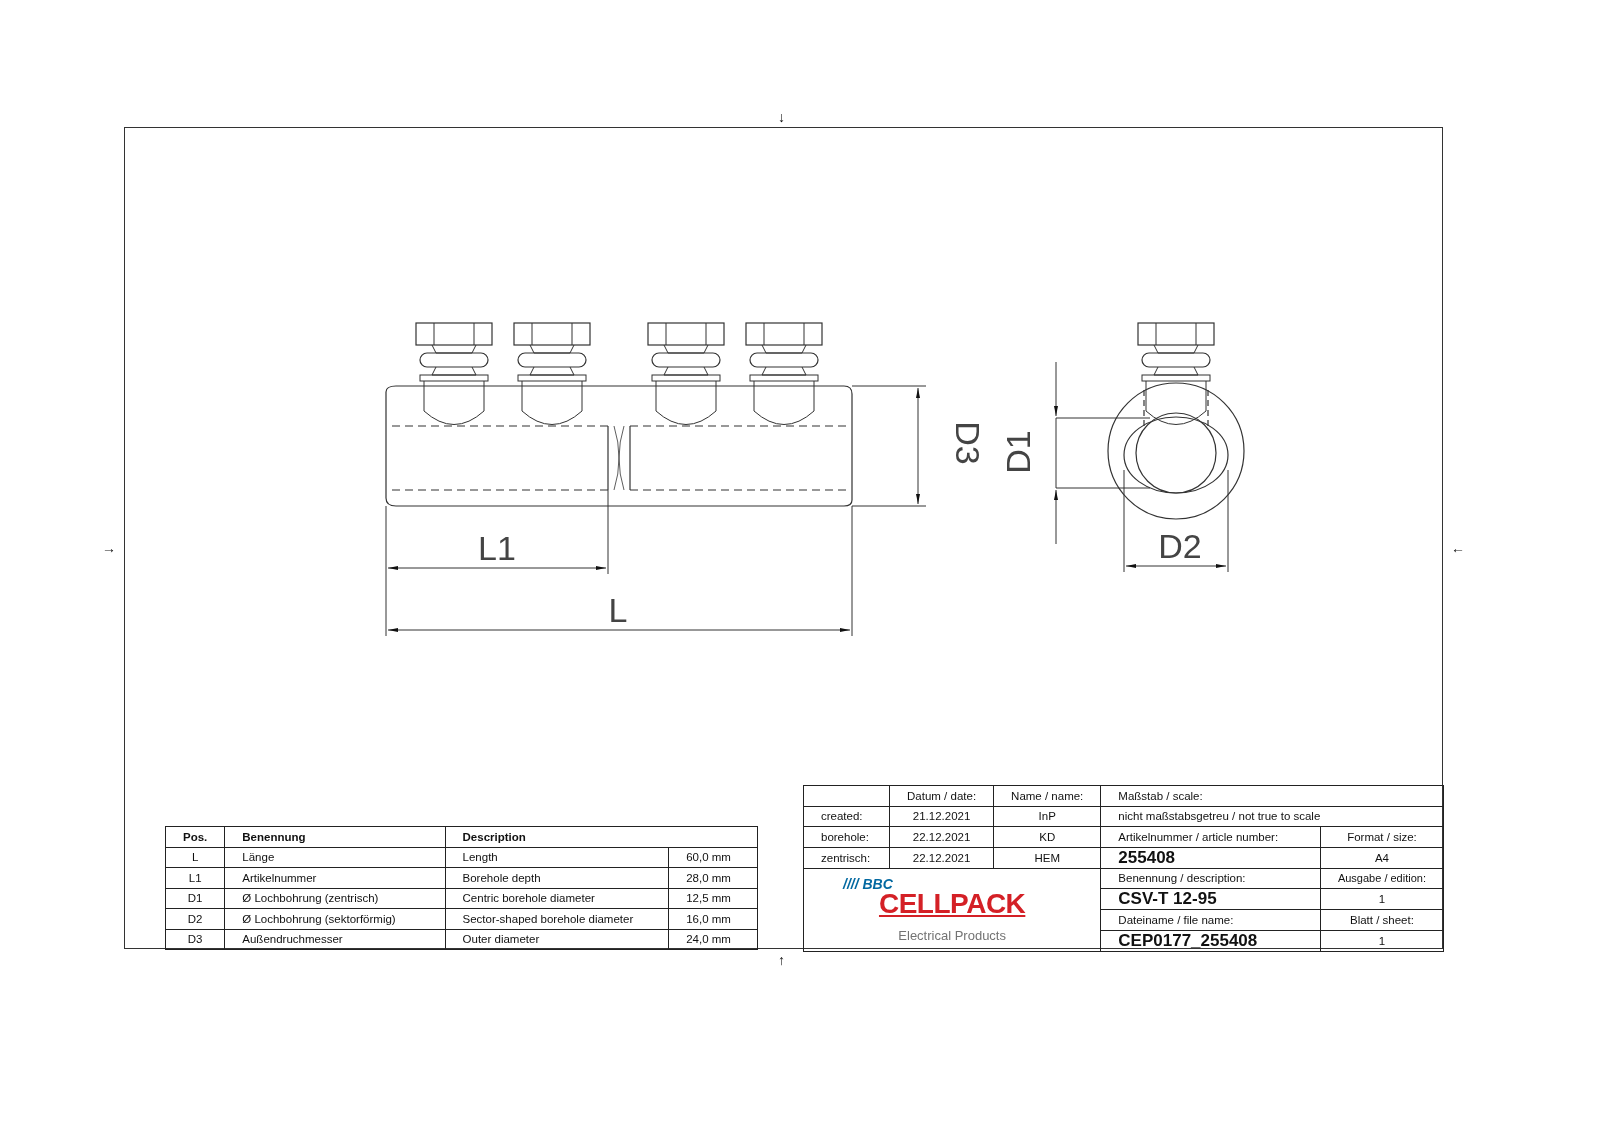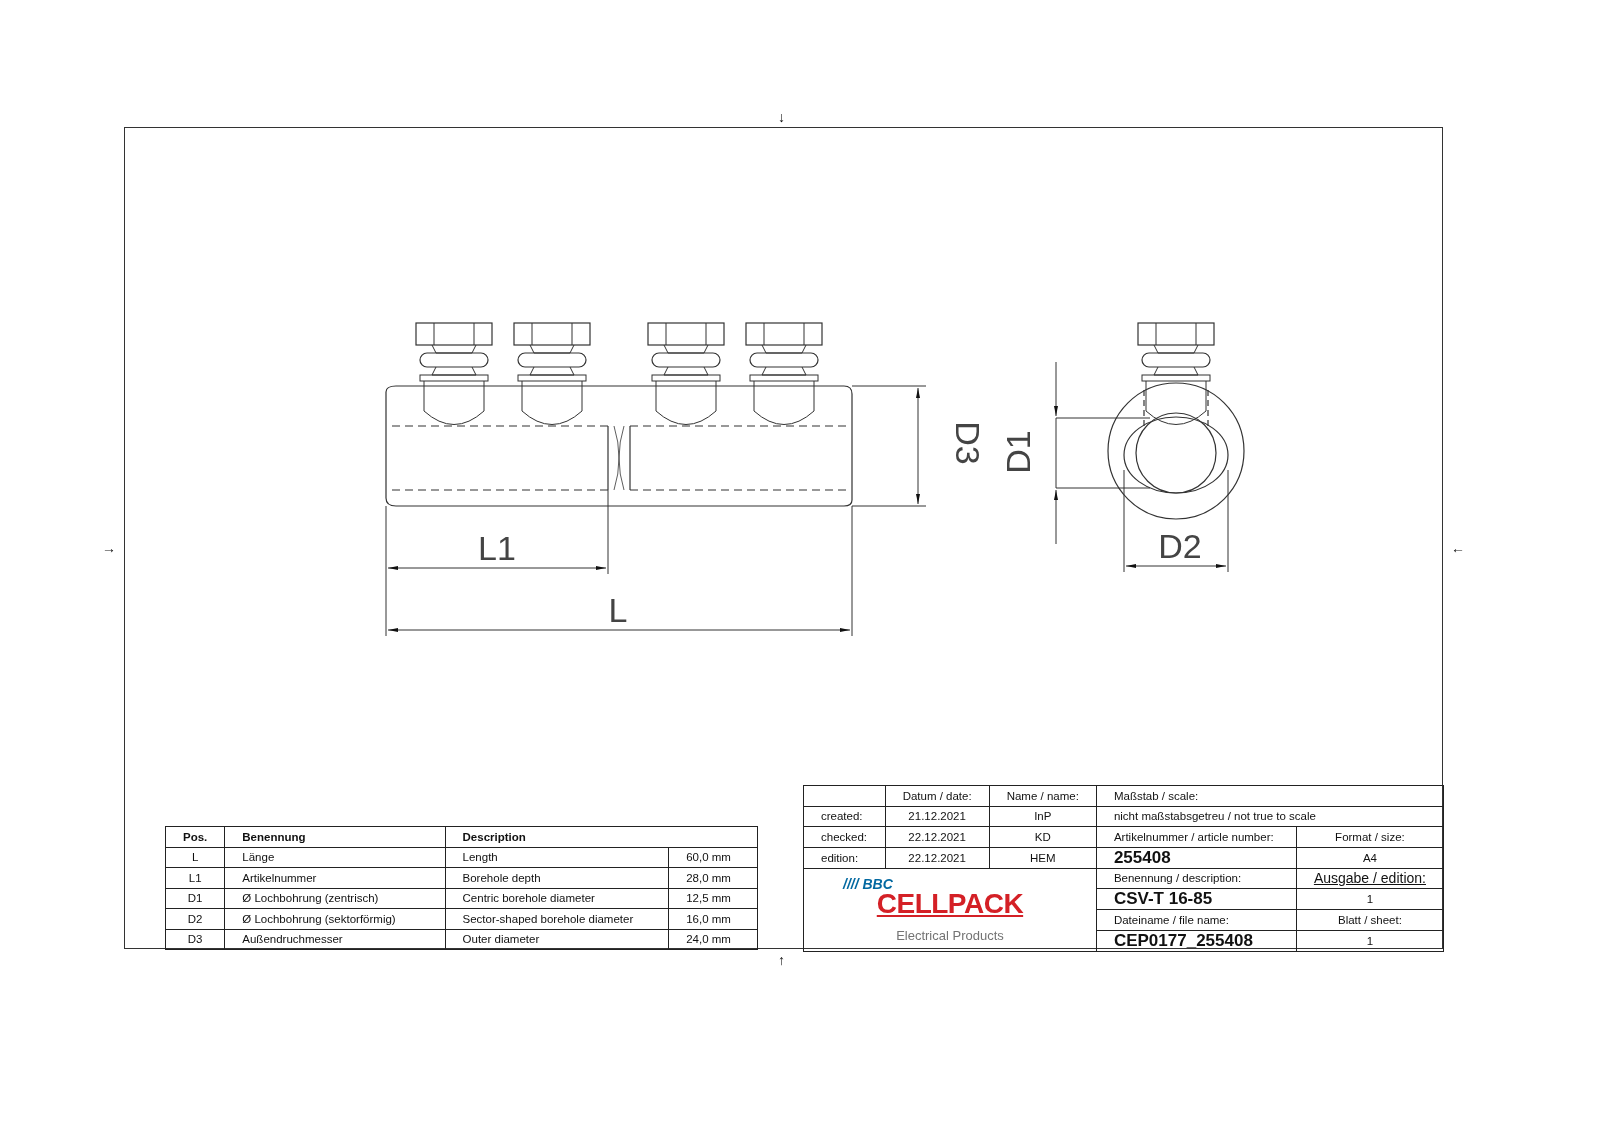--- a/index.html
+++ b/index.html
@@ -5,21 +5,21 @@
   html,body{margin:0;padding:0;background:#fff;}
   body{width:1600px;height:1132px;position:relative;overflow:hidden;font-family:"Liberation Sans",sans-serif;color:#111;}
   .frame{position:absolute;left:124px;top:127px;width:1319px;height:822px;border:1.5px solid #333;box-sizing:border-box;}
   .marker{position:absolute;font-size:14px;line-height:14px;color:#111;}
   svg.drawing{position:absolute;left:0;top:0;}
   table{border-collapse:collapse;position:absolute;font-size:11.5px;}
   td{border:1.3px solid #222;padding:0 17px;height:19.5px;white-space:nowrap;}
   .c{text-align:center;}
   .b{font-weight:bold;}
   .big{font-weight:bold;font-size:17px;margin-left:16px;}
-  .small{font-size:14px;text-decoration:underline;}
+  .small{font-size:11px;}
   .logo{text-align:center;vertical-align:middle;}
   .bbc{color:#0369a1;font-weight:bold;font-size:14px;font-style:italic;letter-spacing:0px;display:block;text-align:left;padding-left:22px;margin-bottom:-4px;}
   .cellpack{color:#d42026;font-weight:bold;font-size:28px;letter-spacing:-0.5px;display:block;text-decoration:underline;}
   .ep{color:#737373;font-size:13px;display:block;margin-top:8px;}
 </style>
 </head>
 <body>
 
 <div class="frame"></div>
 
@@ -159,44 +159,44 @@
     <td class="c">Name / name:</td>
     <td colspan="2">Maßstab / scale:</td>
   </tr>
   <tr>
     <td>created:</td>
     <td class="c">21.12.2021</td>
     <td class="c">InP</td>
     <td colspan="2">nicht maßstabsgetreu / not true to scale</td>
   </tr>
   <tr>
-    <td>checked:</td>
+    <td>borehole:</td>
     <td class="c">22.12.2021</td>
     <td class="c">KD</td>
     <td>Artikelnummer / article number:</td>
     <td class="c">Format / size:</td>
   </tr>
   <tr>
-    <td>edition:</td>
+    <td>zentrisch:</td>
     <td class="c">22.12.2021</td>
     <td class="c">HEM</td>
     <td class="big">255408</td>
     <td class="c">A4</td>
   </tr>
   <tr>
     <td colspan="3" rowspan="4" class="logo">
       <span class="bbc">//// BBC</span>
       <span class="cellpack">CELLPACK</span>
       <span class="ep">Electrical Products</span>
     </td>
     <td>Benennung / description:</td>
     <td class="c small">Ausgabe / edition:</td>
   </tr>
   <tr>
-    <td class="big">CSV-T 16-85</td>
+    <td class="big">CSV-T 12-95</td>
     <td class="c">1</td>
   </tr>
   <tr>
     <td>Dateiname / file name:</td>
     <td class="c">Blatt / sheet:</td>
   </tr>
   <tr>
     <td class="big">CEP0177_255408</td>
     <td class="c">1</td>
   </tr>

